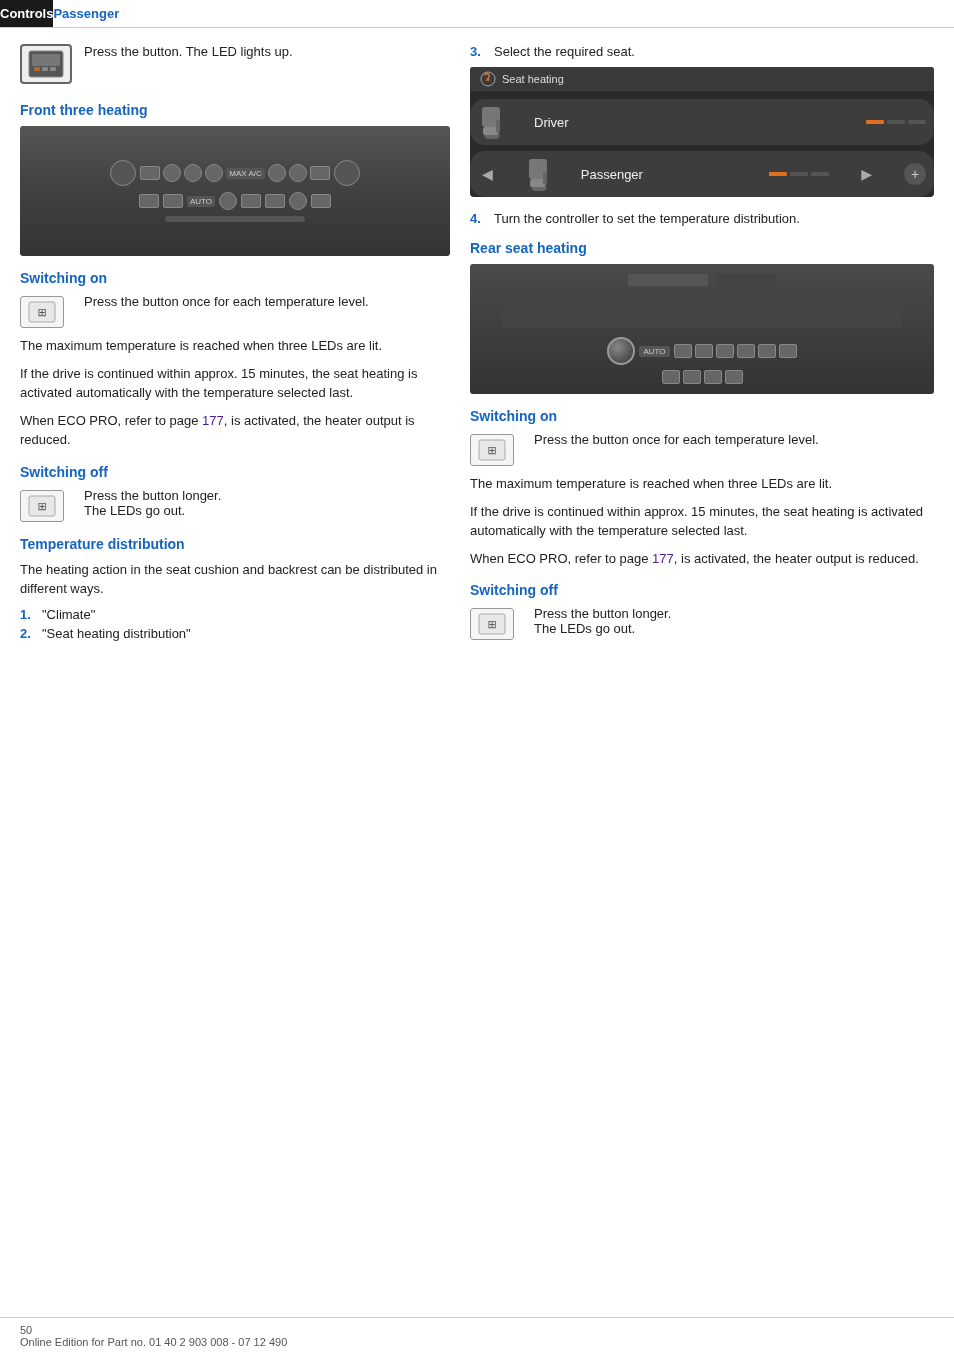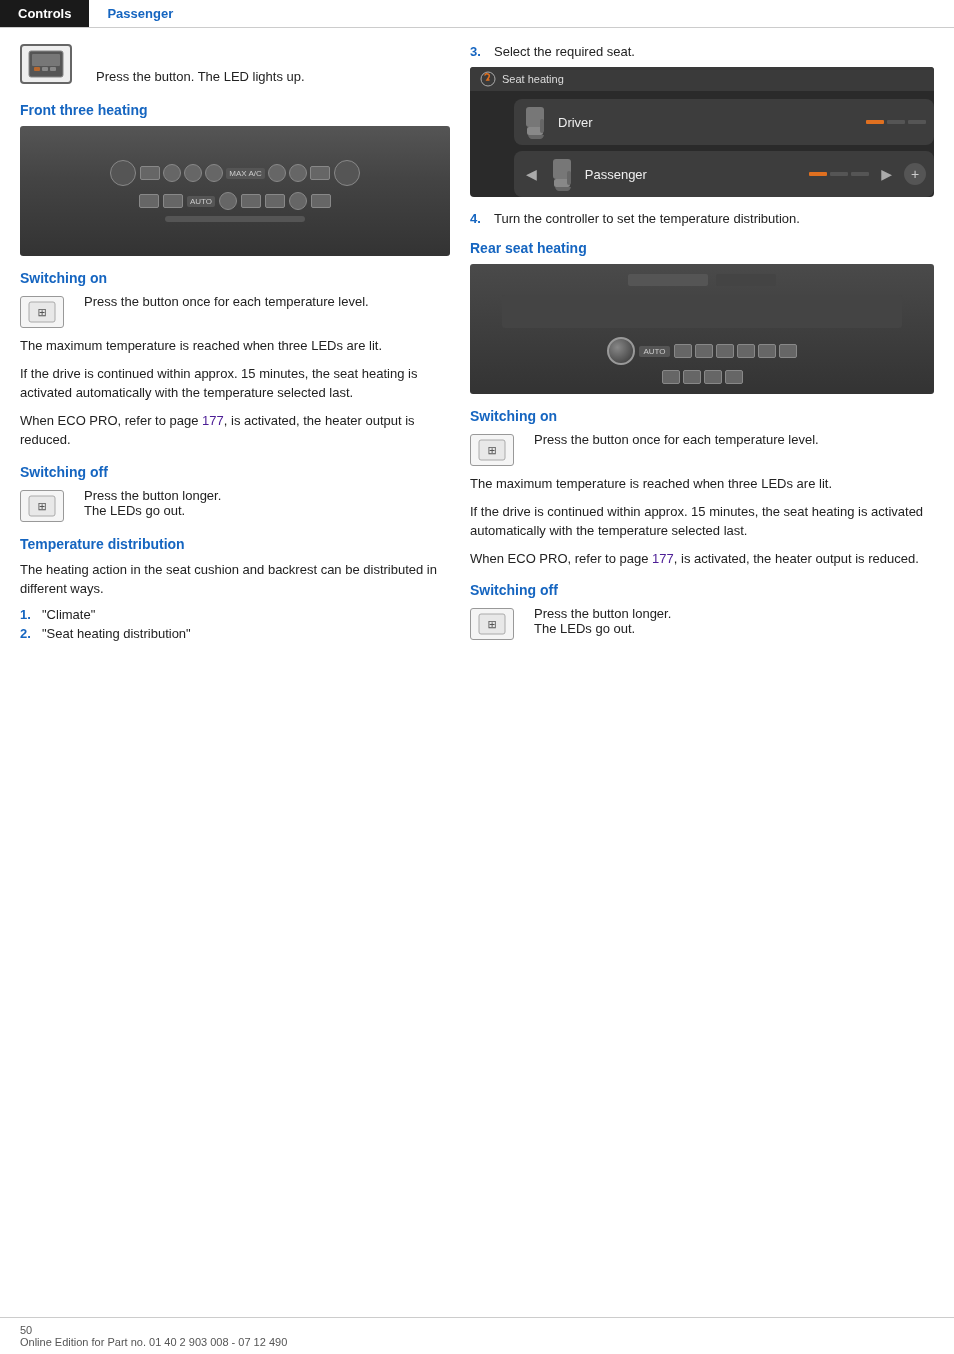--- a/index.html
+++ b/index.html
@@ -13,21 +13,21 @@
       position: relative;
     }
 
     
     .header {
       display: flex;
       border-bottom: 1px solid #ccc;
       margin-bottom: 0;
     }
     .header-tab {
-      padding: 6px 18px;
+      padding: 6px 0;
       font-size: 13px;
       font-weight: bold;
     }
     .header-tab.active {
       background: #1a1a1a;
       color: #fff;
     }
     .header-tab.inactive {
       color: #1565c0;
       background: #fff;
@@ -45,22 +45,22 @@
       max-width: 430px;
     }
 
     .right-col {
       flex: 1;
     }
 
     
     .intro-row {
       display: flex;
-      align-items: flex-end;
-      gap: 24px;
+      align-items: flex-start;
+      gap: 12px;
       margin-bottom: 18px;
     }
     .intro-icon {
       width: 52px;
       height: 40px;
       border: 2px solid #666;
       border-radius: 4px;
       display: flex;
       align-items: center;
       justify-content: center;
@@ -220,26 +220,25 @@
       padding: 4px 10px;
       border-radius: 3px 3px 0 0;
       display: flex;
       align-items: center;
       gap: 6px;
       margin-bottom: 8px;
     }
     .seat-option-row {
       display: flex;
       align-items: center;
-      gap: 8px;
+      gap: 28px;
       padding: 6px 8px;
       background: #3d3d3d;
-      border-radius: 8px;
+      border-radius: 15px;
       margin-bottom: 6px;
-      margin-left: 44px;
     }
     .seat-icon-svg {
       width: 28px;
       height: 34px;
       flex-shrink: 0;
     }
     .seat-option-label {
       color: #eee;
       font-size: 13px;
       flex: 1;

